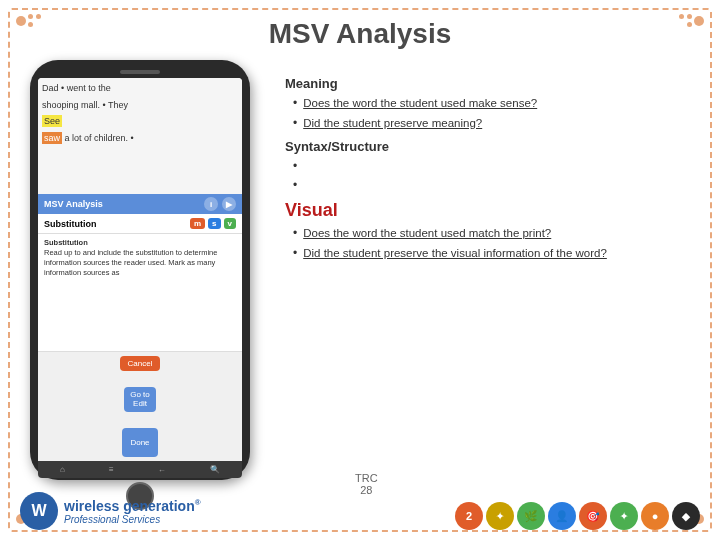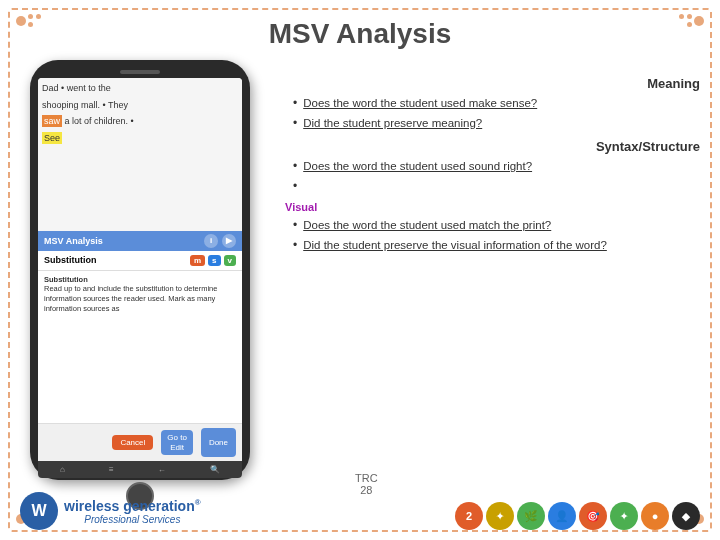--- a/index.html
+++ b/index.html
@@ -149,23 +149,24 @@
       line-height: 1.3;
       border-bottom: 1px solid #ddd;
       flex: 1;
     }
 
     
     .screen-buttons {
       background: #f0f0f0;
       display: flex;
       align-items: center;
-      justify-content: flex-end;
+      justify-content: space-between;
       padding: 4px 6px;
-      gap: 8px;
+      gap: 16px;
+      flex-direction: column;
     }
 
     .btn-cancel {
       background: #e05c2a;
       color: #fff;
       border: none;
       border-radius: 4px;
       font-size: 8px;
       padding: 3px 8px;
       cursor: pointer;
@@ -238,21 +239,20 @@
       font-size: 12px;
       color: #333;
     }
 
     .section-label {
       font-size: 13px;
       font-weight: bold;
       color: #333;
       margin-bottom: 4px;
       margin-top: 8px;
-      text-align: right;
     }
 
     .bullet-item {
       display: flex;
       align-items: flex-start;
       margin-bottom: 4px;
       padding-left: 8px;
     }
 
     .bullet {
@@ -275,21 +275,20 @@
       bottom: 10px;
       left: 20px;
       display: flex;
       align-items: center;
       gap: 6px;
     }
 
     .wg-logo {
       display: flex;
       flex-direction: column;
-      align-items: center;
     }
 
     .footer-right {
       position: absolute;
       bottom: 10px;
       right: 20px;
       display: flex;
       align-items: center;
       gap: 3px;
     }
@@ -319,23 +318,23 @@
     
     .mini-dot {
       position: absolute;
       width: 5px;
       height: 5px;
       border-radius: 50%;
       background: #e8a87c;
     }
 
     .visual-label {
-      font-size: 11px;
+      font-size: 18px;
       font-weight: bold;
-      color: #a21caf;
+      color: #b91c1c;
       margin-top: 8px;
       margin-bottom: 4px;
     }
   </style>
 </head>
 <body>
 
 <div class="page-border"></div>
 
 <div class="corner-dot dot-tl"></div>
@@ -360,25 +359,25 @@
     <div class="phone-screen">
 
       <div class="screen-content">
         <div class="screen-text">
           <span>Dad • went to the</span>
         </div>
         <div class="screen-text">
           <span>shooping mall. • They</span>
         </div>
         <div class="screen-text">
+          <span class="screen-highlight-yellow">See</span>
+        </div>
+        <div class="screen-text">
           <span class="screen-highlight-orange">saw</span>
           <span>a lot of children. •</span>
-        </div>
-        <div class="screen-text">
-          <span class="screen-highlight-yellow">See</span>
         </div>
       </div>
 
       <div class="msv-bar">
         <span>MSV Analysis</span>
         <div class="msv-bar-icons">
           <div class="msv-icon-circle">i</div>
           <div class="msv-icon-circle">▶</div>
         </div>
       </div>
@@ -425,21 +424,20 @@
     <div class="bullet-item">
       <span class="bullet">•</span>
       <span class="bullet-text">Did the student preserve meaning?</span>
     </div>
   </div>
 
   <div>
     <div class="section-label">Syntax/Structure</div>
     <div class="bullet-item">
       <span class="bullet">•</span>
-      <span class="bullet-text">Does the word the student used sound right?</span>
     </div>
     <div class="bullet-item">
       <span class="bullet">•</span>
     </div>
   </div>
 
   <div>
     <div class="visual-label">Visual</div>
     <div class="bullet-item">
       <span class="bullet">•</span>

